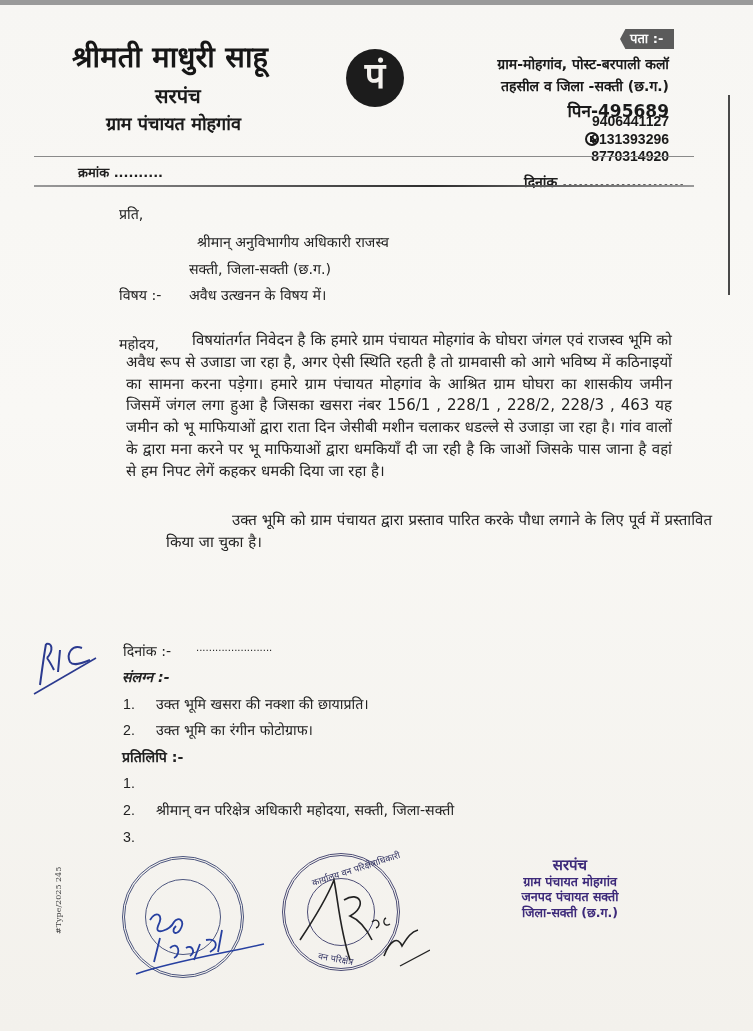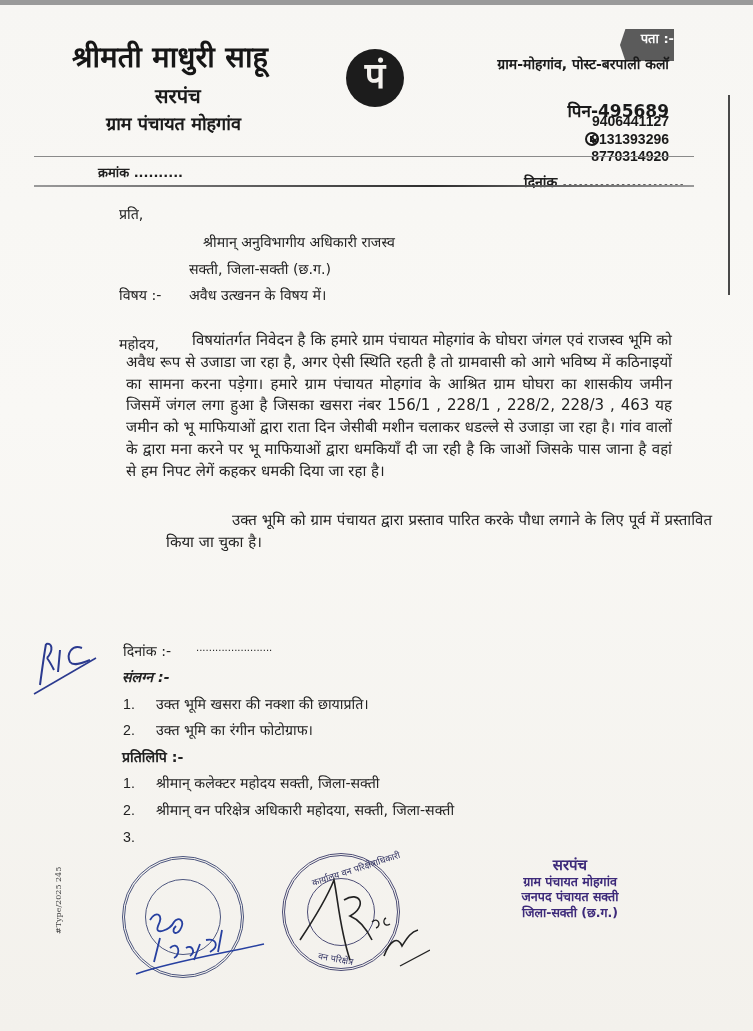--- a/index.html
+++ b/index.html
@@ -21,35 +21,35 @@
     .hdr-name { position: absolute; left: 72px; top: 36px; font-size: 29px; font-weight: bold; letter-spacing: .2px; color: #161616; }
     .hdr-role { position: absolute; left: 155px; top: 82px; font-size: 20px; font-weight: bold; color: #1a1a1a; }
     .hdr-gp   { position: absolute; left: 106px; top: 111px; font-size: 18px; font-weight: bold; color: #1a1a1a; }
 
     
     .logo { position: absolute; left: 346px; top: 49px; width: 58px; height: 58px; border-radius: 50%; background: #1c1c1c;
             display: flex; align-items: center; justify-content: center; }
     .logo span { color: #f4f2ee; font-size: 36px; font-weight: bold; line-height: 1; margin-top: -4px; }
 
     
-    .pata-tag { position: absolute; left: 620px; top: 29px; height: 32px; width: 54px; background: #5b5b5b; color: #fafafa;
+    .pata-tag { position: absolute; left: 620px; top: 29px; height: 20px; width: 54px; background: #5b5b5b; color: #fafafa;
                 font-size: 13px; font-weight: bold; line-height: 20px; padding-left: 10px;
-                clip-path: polygon(10% 0, 100% 0, 100% 100%, 10% 100%, 0 50%); text-align: right; }
+                clip-path: polygon(10% 0, 100% 0, 100% 100%, 10% 100%, 0 50%); }
     .addr { position: absolute; right: 84px; text-align: left; font-weight: bold; color: #1a1a1a; white-space: nowrap; }
     .addr1 { top: 54px; font-size: 14px; }
     .addr2 { top: 76px; font-size: 14px; }
     .addr3 { top: 99px; font-size: 17px; }
     .phone { position: absolute; right: 84px; font-family: "Liberation Sans", sans-serif; font-weight: bold; font-size: 14px; color: #1a1a1a; }
     .ph1 { top: 113px; } .ph2 { top: 131px; } .ph3 { top: 148px; }
     .wa-icon { position: absolute; left: 585px; top: 132px; width: 14px; height: 14px; border: 2px solid #1a1a1a; border-radius: 50%; }
     .wa-icon::after { content: ""; position: absolute; left: 3px; top: 2px; width: 4px; height: 4px; border-left: 2px solid #1a1a1a; border-bottom: 2px solid #1a1a1a; }
 
     .rule1 { position: absolute; left: 34px; top: 156px; width: 660px; height: 1px; background: #8a8a8a; }
     .rule2 { position: absolute; left: 34px; top: 185px; width: 660px; height: 2px; background: linear-gradient(90deg,#9a9a9a,#2e2e2e 60%,#9a9a9a); }
-    .kramank { position: absolute; left: 78px; top: 163px; font-size: 13px; font-weight: bold; margin-left: 20px; }
+    .kramank { position: absolute; left: 78px; top: 163px; font-size: 13px; font-weight: bold; }
     .dinank-top { position: absolute; left: 524px; top: 172px; font-size: 14px; font-weight: bold; }
 
     
     .t { position: absolute; font-size: 14.2px; color: #222; white-space: nowrap; line-height: 1; }
     .para { position: absolute; left: 126px; width: 546px; font-size: 15px; line-height: 21.8px; color: #222; text-align: justify; }
     .para .indent { display: inline-block; width: 66px; }
     .para .indent2 { display: inline-block; width: 104px; }
 
     
     .rc { position: absolute; left: 30px; top: 630px; width: 70px; height: 70px; }
@@ -79,33 +79,34 @@
   <div class="hdr-name">श्रीमती माधुरी साहू</div>
   <div class="hdr-role">सरपंच</div>
   <div class="hdr-gp">ग्राम पंचायत मोहगांव</div>
 
   <div class="logo">
     <span>पं</span>
   </div>
 
   <div class="pata-tag">पता :-</div>
   <div class="addr addr1">ग्राम-मोहगांव, पोस्ट-बरपाली कलॉ</div>
+  <div class="addr addr2">तहसील व जिला -सक्ती (छ.ग.)</div>
   <div class="addr addr3">पिन-495689</div>
   <div class="phone ph1">9406441127</div>
   <div class="wa-icon"></div>
   <div class="phone ph2">9131393296</div>
   <div class="phone ph3">8770314920</div>
 
   <div class="rule1"></div>
   <div class="kramank">क्रमांक ..........</div>
   <div class="dinank-top">दिनांक .......................</div>
   <div class="rule2"></div>
 
   <div class="t" style="left:119px; top:207px;">प्रति,</div>
-  <div class="t" style="left:203px; top:235px;">श्रीमान् अनुविभागीय अधिकारी राजस्व</div>
+  <div class="t" style="left:197px; top:235px;">श्रीमान् अनुविभागीय अधिकारी राजस्व</div>
   <div class="t" style="left:189px; top:262px;">सक्ती, जिला-सक्ती (छ.ग.)</div>
   <div class="t" style="left:119px; top:288px;">विषय :-</div>
   <div class="t" style="left:189px; top:288px;">अवैध उत्खनन के विषय में।</div>
   <div class="t" style="left:119px; top:313px;margin-top:24px;">महोदय,</div>
 
   <div class="para" style="top:330px;"><span class="indent"></span><span>विषयांतर्गत निवेदन है कि हमारे ग्राम पंचायत मोहगांव के घोघरा जंगल एवं राजस्व भूमि को अवैध रूप से उजाडा जा रहा है, अगर ऐसी स्थिति रहती है तो ग्रामवासी को आगे भविष्य में कठिनाइयों का सामना करना पड़ेगा। हमारे ग्राम पंचायत मोहगांव के आश्रित ग्राम घोघरा का शासकीय जमीन जिसमें जंगल लगा हुआ है जिसका खसरा नंबर 156/1 , 228/1 , 228/2, 228/3 , 463 यह जमीन को भू माफियाओं द्वारा राता दिन जेसीबी मशीन चलाकर धडल्ले से उजाड़ा जा रहा है। गांव वालों के द्वारा मना करने पर भू माफियाओं द्वारा धमकियॉं दी जा रही है कि जाओं जिसके पास जाना है वहां से हम निपट लेगें कहकर धमकी दिया जा रहा है।</span></div>
   <div class="para" style="top:510px;margin-left:40px;"><span class="indent"></span><span>उक्त भूमि को ग्राम पंचायत द्वारा प्रस्ताव पारित करके पौधा लगाने के लिए पूर्व में प्रस्तावित किया जा चुका है।</span></div>
 
   <svg class="rc" viewBox="0 0 70 70">
     <path d="M10 55 C12 40, 14 25, 16 14 M16 14 C22 12, 24 20, 17 28 M17 28 C20 32, 22 36, 24 40" fill="none" stroke="#2b3a8f" stroke-width="2"></path>
@@ -119,21 +120,20 @@
   <div class="t" style="left:122px; top:670px; font-weight:bold;font-style:italic;">संलग्न :-</div>
 
   <div class="t" style="left:123px; top:697px; font-family:'Liberation Sans',sans-serif;">1.</div>
   <div class="t" style="left:156px; top:697px;">उक्त भूमि खसरा की नक्शा की छायाप्रति।</div>
   <div class="t" style="left:123px; top:723px; font-family:'Liberation Sans',sans-serif;">2.</div>
   <div class="t" style="left:156px; top:723px;">उक्त भूमि का रंगीन फोटोग्राफ।</div>
 
   <div class="t" style="left:122px; top:750px; font-weight:bold;">प्रतिलिपि :-</div>
 
   <div class="t" style="left:123px; top:776px; font-family:'Liberation Sans',sans-serif;">1.</div>
-  <div class="t" style="left:156px; top:776px;">श्रीमान् कलेक्टर महोदय सक्ती, जिला-सक्ती</div>
   <div class="t" style="left:123px; top:803px; font-family:'Liberation Sans',sans-serif;">2.</div>
   <div class="t" style="left:156px; top:803px;">श्रीमान् वन परिक्षेत्र अधिकारी महोदया, सक्ती, जिला-सक्ती</div>
   <div class="t" style="left:123px; top:830px; font-family:'Liberation Sans',sans-serif;">3.</div>
 
   <div class="side-note">#Type/2025 245</div>
 
   <div class="stamp stamp1"></div>
   <svg style="position:absolute; left:130px; top:900px; width:140px; height:80px;" viewBox="0 0 140 80">
     <path d="M20 20 C26 10, 34 14, 28 26 C24 36, 40 30, 44 22 C48 16, 56 20, 50 30 C46 36, 40 32, 46 26" fill="none" stroke="#2740a0" stroke-width="1.8"></path>
     <path d="M30 38 L24 62 M40 48 C48 40, 52 54, 44 58 M56 48 C62 44, 66 52, 60 56 M70 44 L64 60 M76 40 C86 38, 90 46, 80 52 M92 30 L88 52" fill="none" stroke="#2740a0" stroke-width="1.8"></path>

